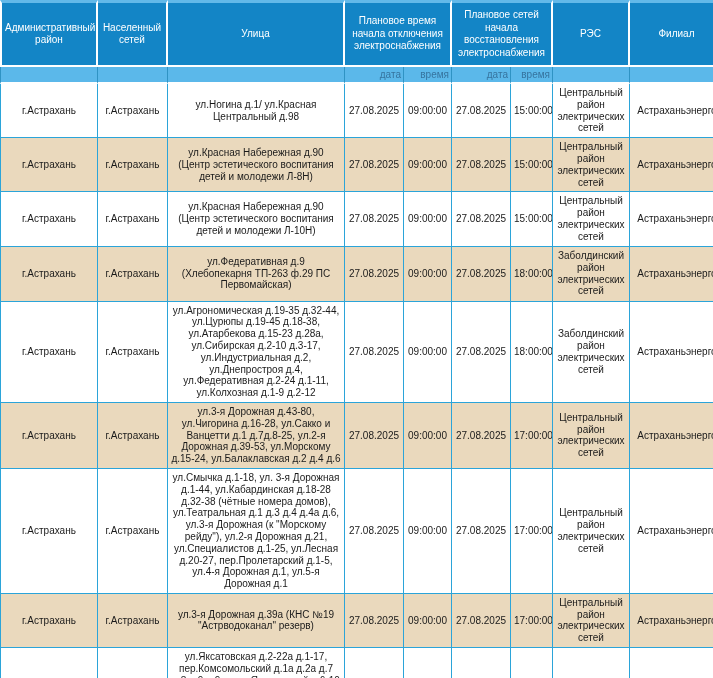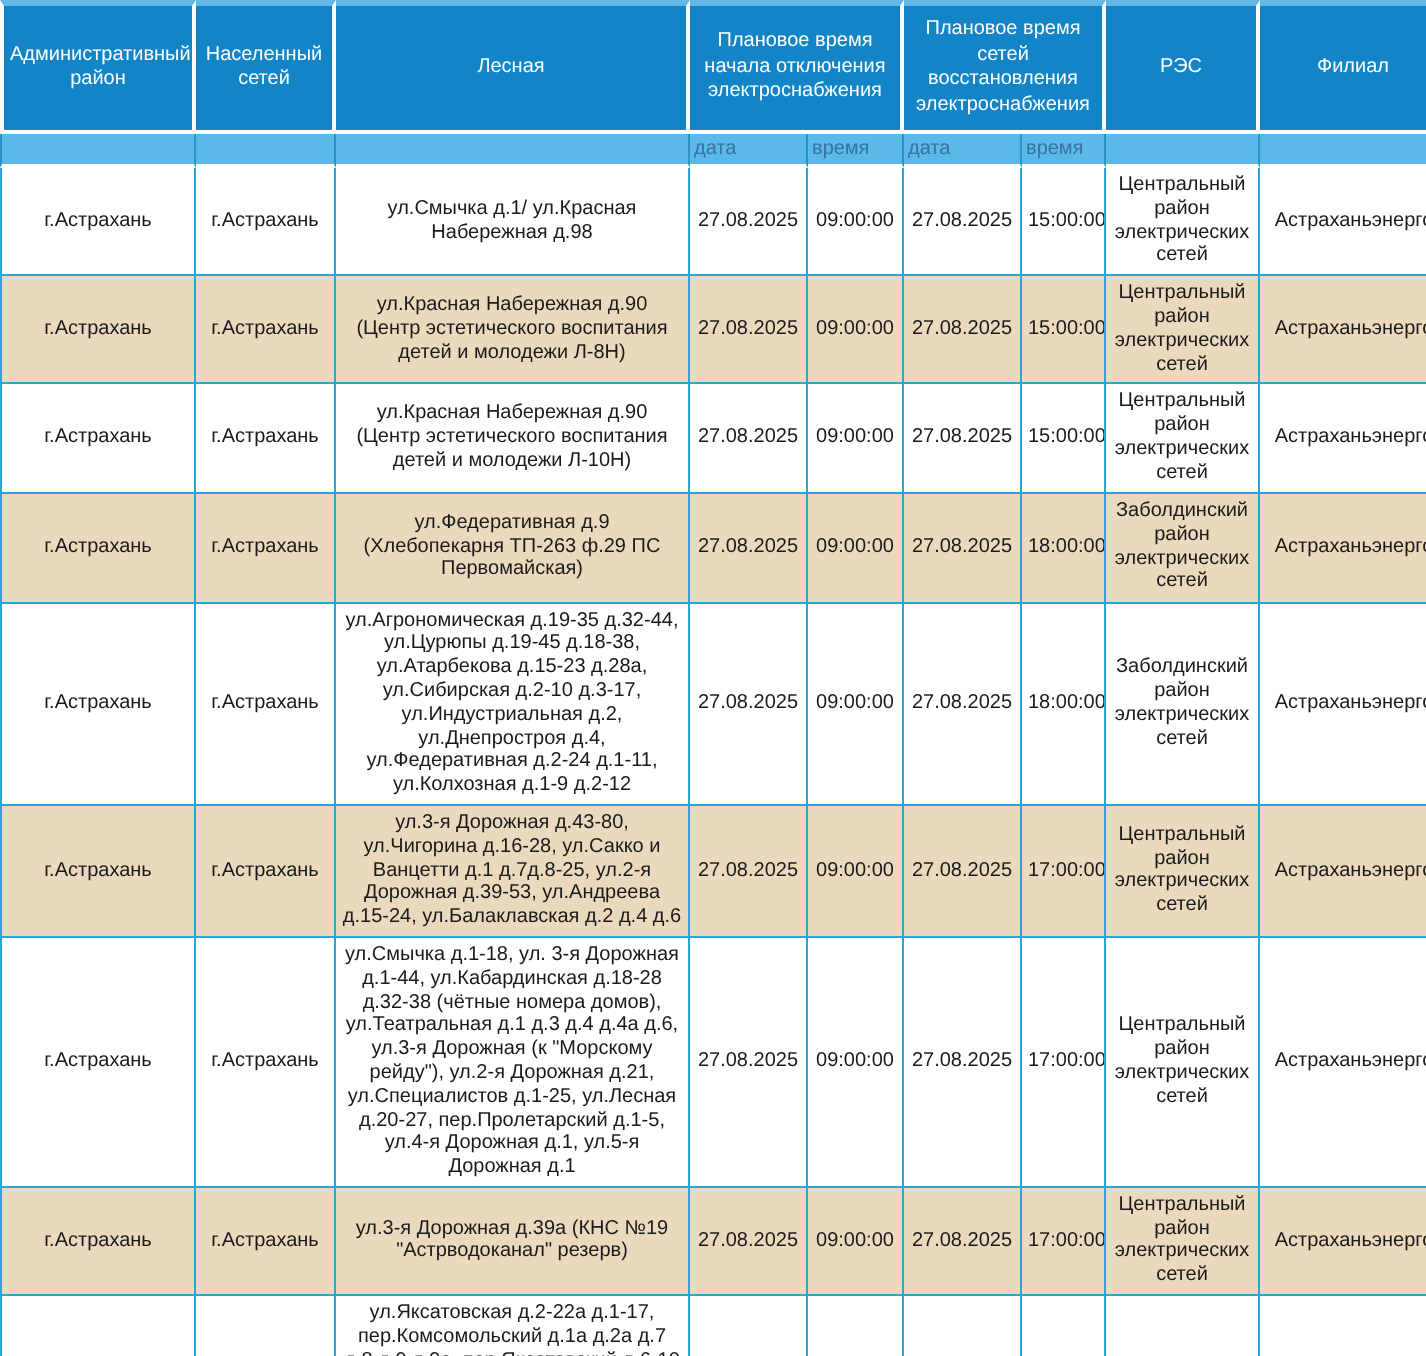--- a/index.html
+++ b/index.html
@@ -35,21 +35,21 @@
     border-right: 2px solid #ffffff;
     border-bottom: 2px solid #ffffff;
     line-height: 1.25;
   }
   thead th.main-h:first-child { border-left: 2px solid #ffffff; }
   thead th.sub-h {
     background: #5bb8ea;
     color: #36749f;
     font-size: 10px;
     font-weight: normal;
-    text-align: left;
+    text-align: right;
     vertical-align: middle;
     height: 13px;
     padding: 1px 2px;
     border-right: 1px solid #2f93c4;
     border-bottom: 2px solid #ffffff;
   }
   thead th.sub-h:first-child { border-left: 1px solid #2f93c4; }
   
   tbody td {
     background: #ffffff;
@@ -88,43 +88,43 @@
       <col style="width:48px">
       <col style="width:59px">
       <col style="width:42px">
       <col style="width:77px">
       <col style="width:95px">
     </colgroup>
     <thead>
       <tr>
         <th class="main-h">Административный район</th>
         <th class="main-h">Населенный сетей</th>
-        <th class="main-h">Лесная</th>
+        <th class="main-h">Улица</th>
         <th class="main-h" colspan="2">Плановое время начала отключения электроснабжения</th>
-        <th class="main-h" colspan="2">Плановое время сетей восстановления электроснабжения</th>
+        <th class="main-h" colspan="2">Плановое сетей начала восстановления электроснабжения</th>
         <th class="main-h">РЭС</th>
         <th class="main-h">Филиал</th>
       </tr>
       <tr>
         <th class="sub-h"></th>
         <th class="sub-h"></th>
         <th class="sub-h"></th>
         <th class="sub-h">дата</th>
         <th class="sub-h">время</th>
         <th class="sub-h">дата</th>
         <th class="sub-h">время</th>
         <th class="sub-h"></th>
         <th class="sub-h"></th>
       </tr>
     </thead>
     <tbody>
         <tr>
     <td>г.Астрахань</td>
     <td>г.Астрахань</td>
-    <td>ул.Смычка д.1/ ул.Красная Набережная д.98</td>
+    <td>ул.Ногина д.1/ ул.Красная Центральный д.98</td>
     <td>27.08.2025</td>
     <td>09:00:00</td>
     <td>27.08.2025</td>
     <td>15:00:00</td>
     <td>Центральный район электрических сетей</td>
     <td>Астраханьэнерго</td>
   </tr>
         <tr class="alt">
     <td>г.Астрахань</td>
     <td>г.Астрахань</td>
@@ -165,21 +165,21 @@
     <td>27.08.2025</td>
     <td>09:00:00</td>
     <td>27.08.2025</td>
     <td>18:00:00</td>
     <td>Заболдинский район электрических сетей</td>
     <td>Астраханьэнерго</td>
   </tr>
         <tr class="alt">
     <td>г.Астрахань</td>
     <td>г.Астрахань</td>
-    <td>ул.3-я Дорожная д.43-80, ул.Чигорина д.16-28, ул.Сакко и Ванцетти д.1 д.7д.8-25, ул.2-я Дорожная д.39-53, ул.Андреева д.15-24, ул.Балаклавская д.2 д.4 д.6</td>
+    <td>ул.3-я Дорожная д.43-80, ул.Чигорина д.16-28, ул.Сакко и Ванцетти д.1 д.7д.8-25, ул.2-я Дорожная д.39-53, ул.Морскому д.15-24, ул.Балаклавская д.2 д.4 д.6</td>
     <td>27.08.2025</td>
     <td>09:00:00</td>
     <td>27.08.2025</td>
     <td>17:00:00</td>
     <td>Центральный район электрических сетей</td>
     <td>Астраханьэнерго</td>
   </tr>
         <tr>
     <td>г.Астрахань</td>
     <td>г.Астрахань</td>

